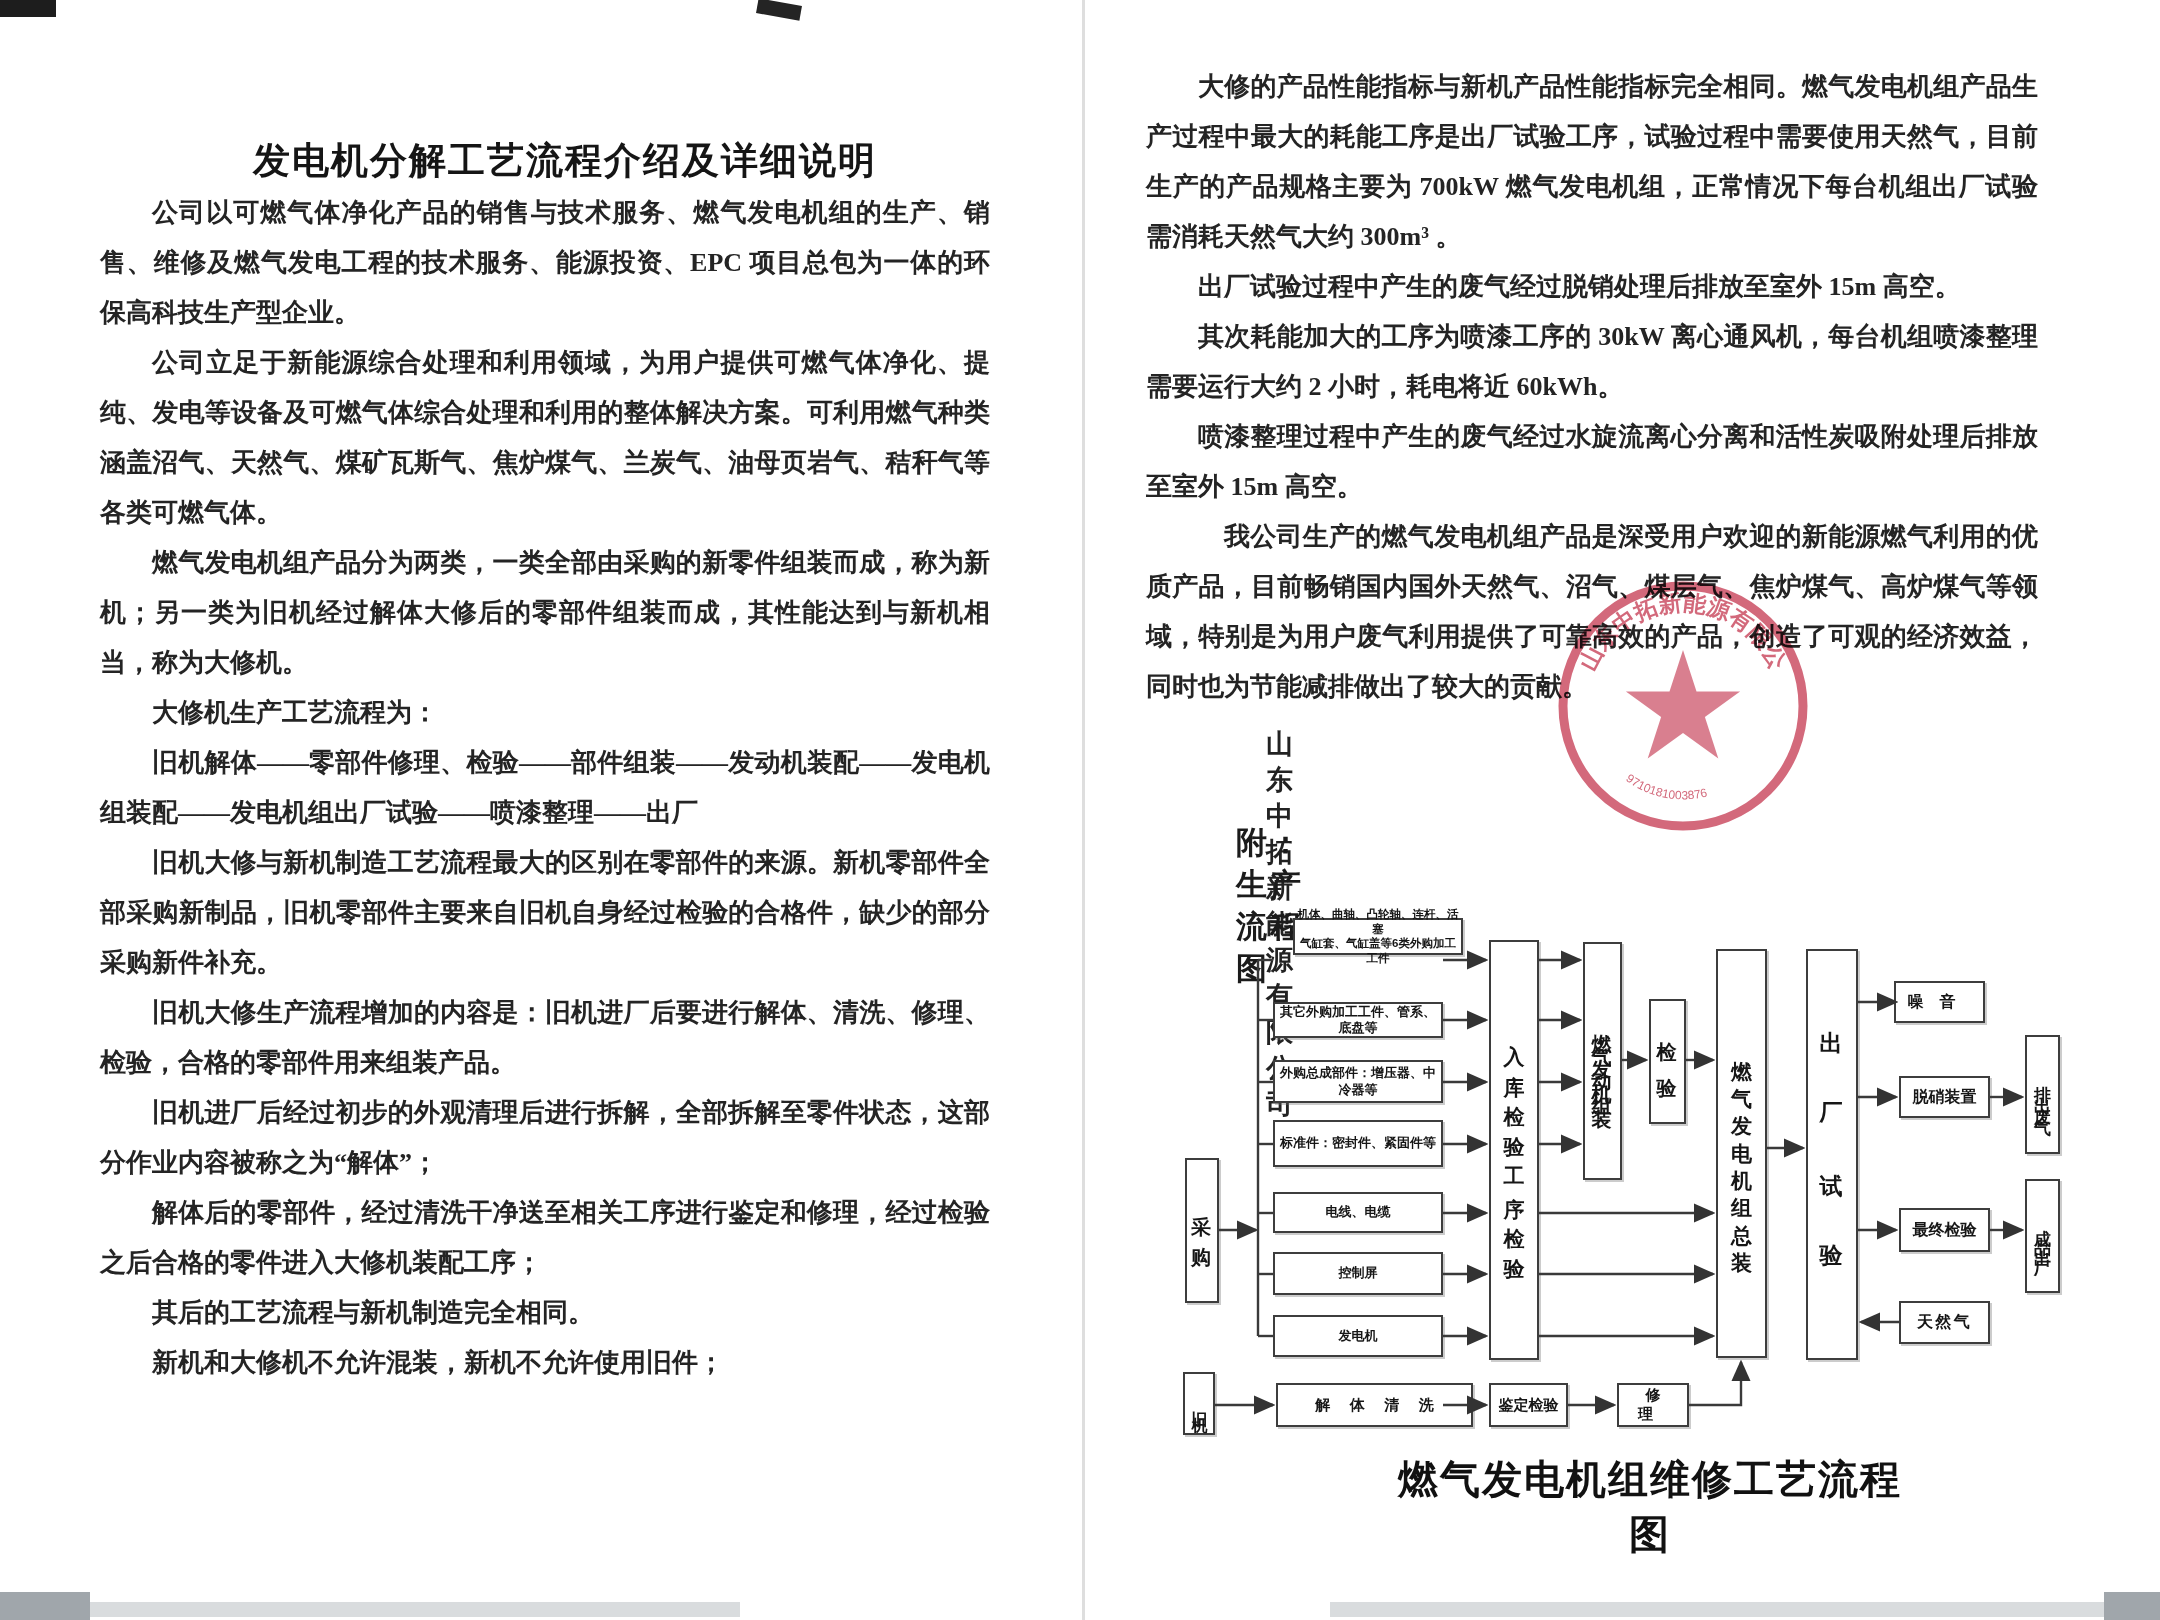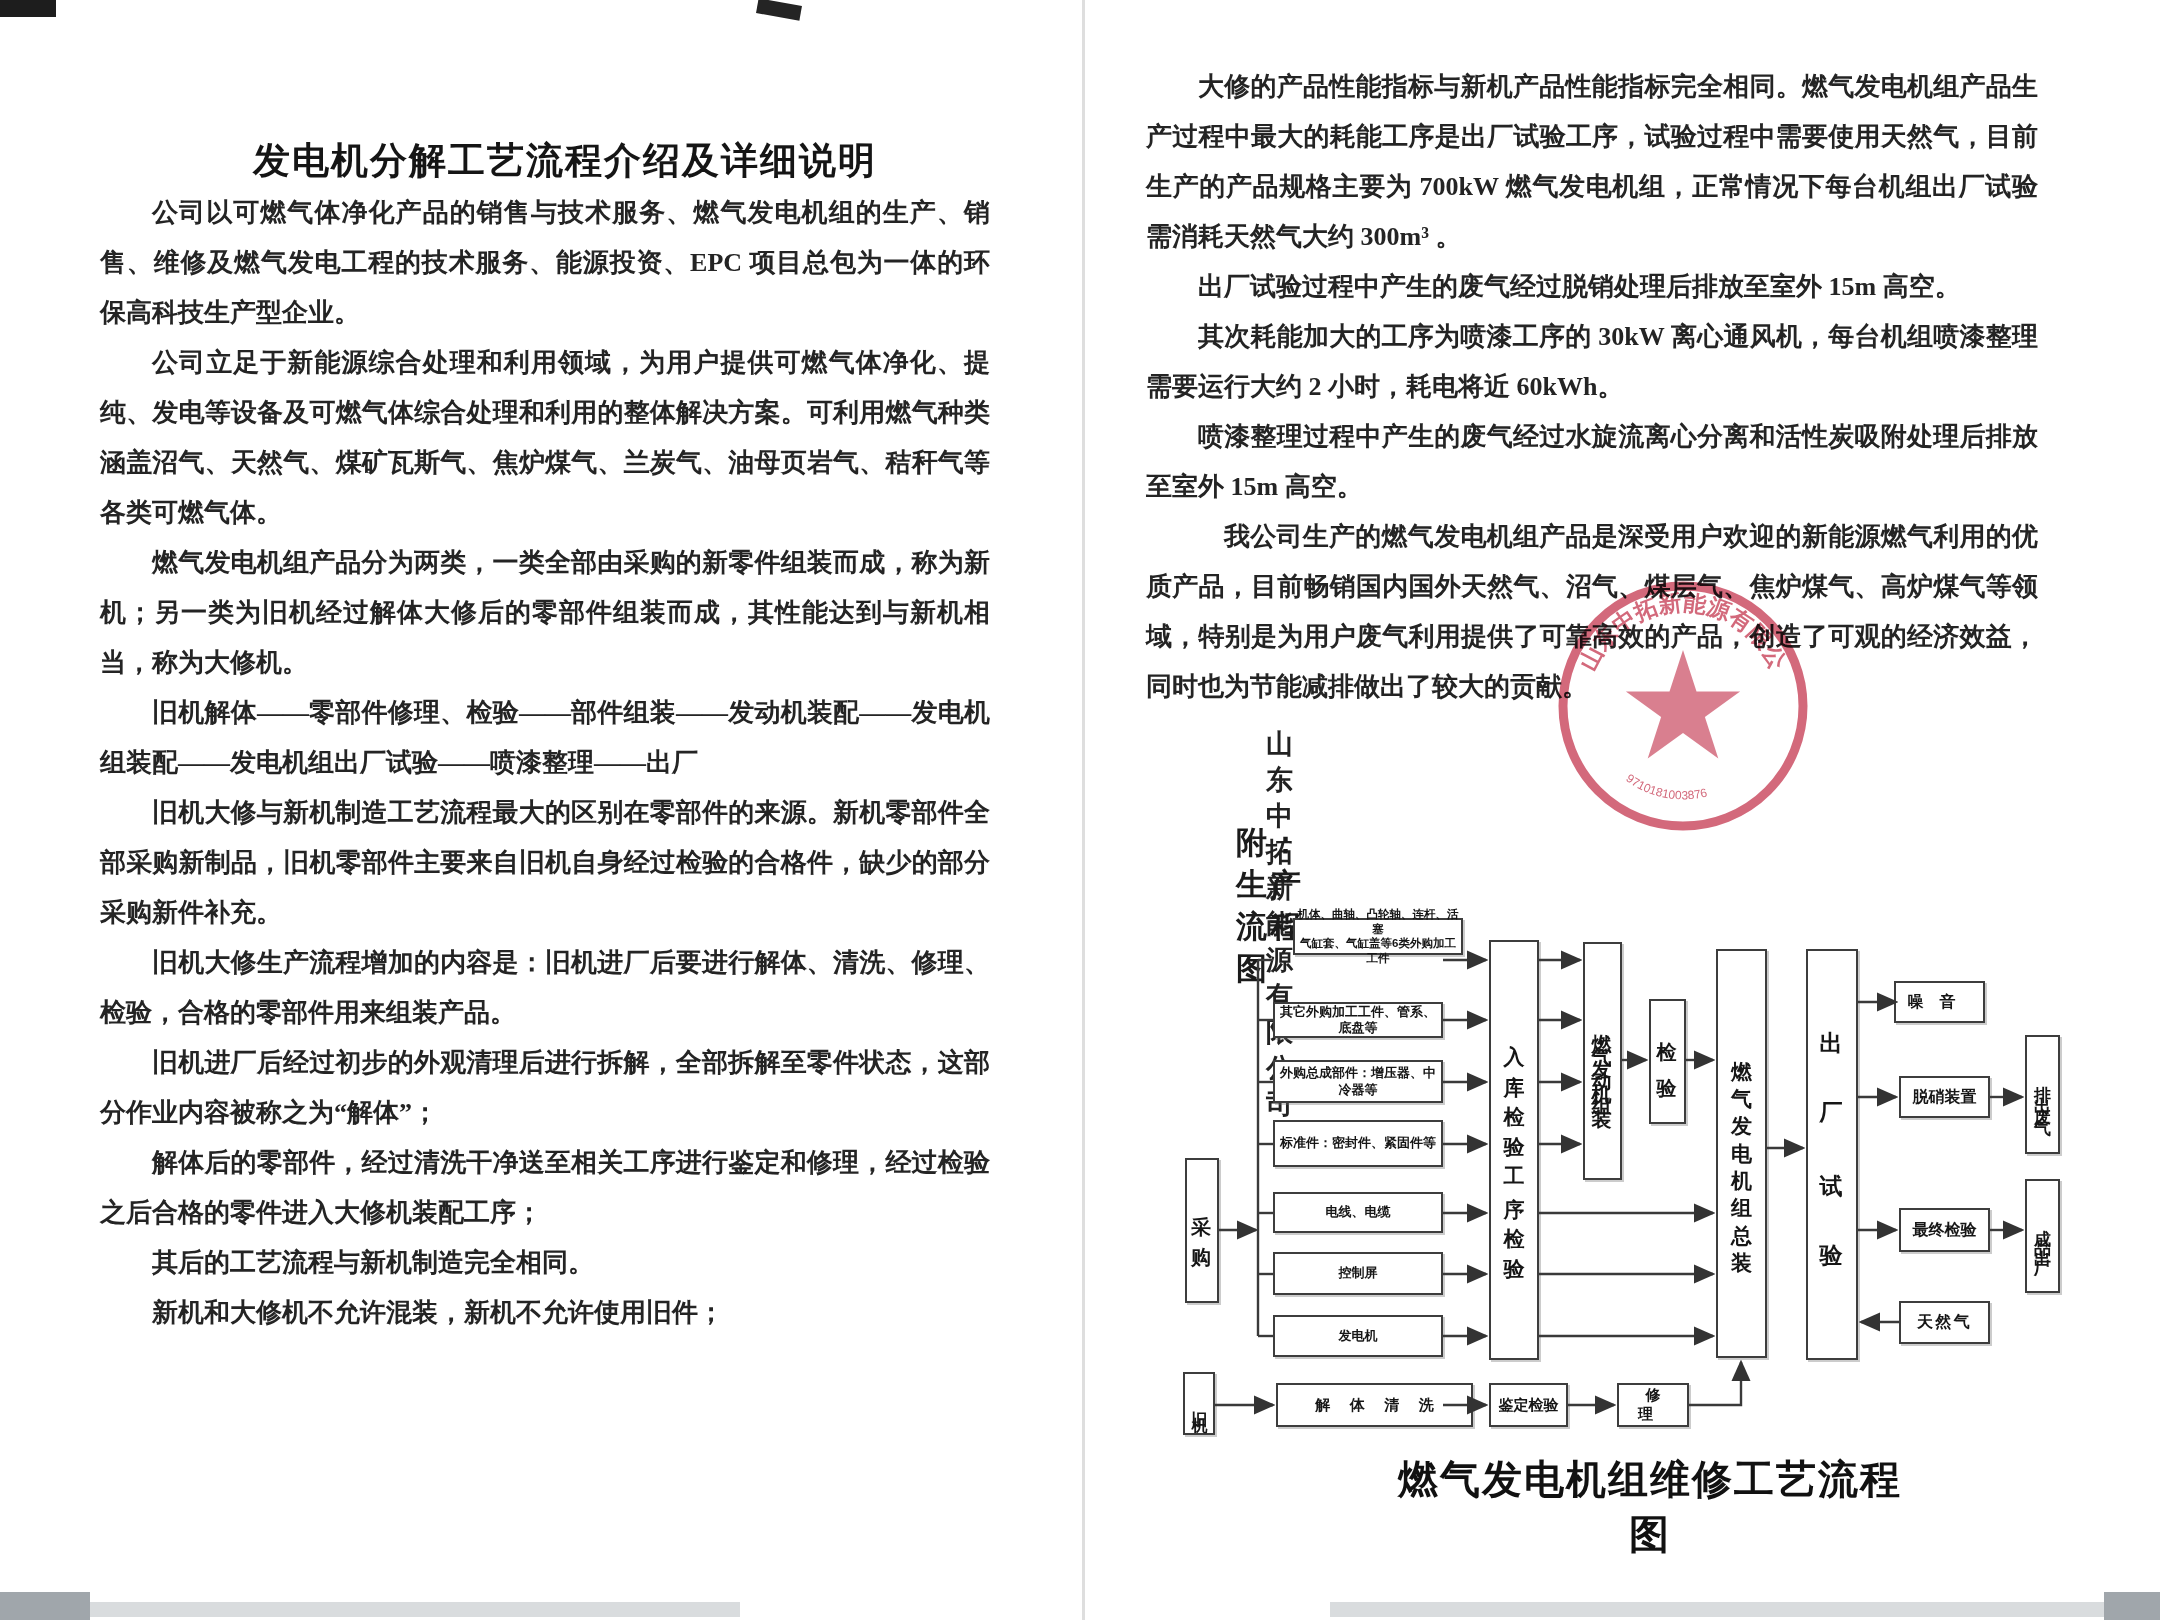--- a/index.html
+++ b/index.html
@@ -38,20 +38,21 @@
 </style>
 </head>
 <body>
 
 <div class="page">
   <div class="doc-title">发电机分解工艺流程介绍及详细说明</div>
   <div class="textcol left-col">
     <p>公司以可燃气体净化产品的销售与技术服务、燃气发电机组的生产、销售、维修及燃气发电工程的技术服务、能源投资、EPC 项目总包为一体的环保高科技生产型企业。</p>
     <p>公司立足于新能源综合处理和利用领域，为用户提供可燃气体净化、提纯、发电等设备及可燃气体综合处理和利用的整体解决方案。可利用燃气种类涵盖沼气、天然气、煤矿瓦斯气、焦炉煤气、兰炭气、油母页岩气、秸秆气等各类可燃气体。</p>
     <p>燃气发电机组产品分为两类，一类全部由采购的新零件组装而成，称为新机；另一类为旧机经过解体大修后的零部件组装而成，其性能达到与新机相当，称为大修机。</p>
+    <p>大修机生产工艺流程为：</p>
     <p>旧机解体——零部件修理、检验——部件组装——发动机装配——发电机组装配——发电机组出厂试验——喷漆整理——出厂</p>
     <p>旧机大修与新机制造工艺流程最大的区别在零部件的来源。新机零部件全部采购新制品，旧机零部件主要来自旧机自身经过检验的合格件，缺少的部分采购新件补充。</p>
     <p>旧机大修生产流程增加的内容是：旧机进厂后要进行解体、清洗、修理、检验，合格的零部件用来组装产品。</p>
     <p>旧机进厂后经过初步的外观清理后进行拆解，全部拆解至零件状态，这部分作业内容被称之为“解体”；</p>
     <p>解体后的零部件，经过清洗干净送至相关工序进行鉴定和修理，经过检验之后合格的零件进入大修机装配工序；</p>
     <p>其后的工艺流程与新机制造完全相同。</p>
     <p>新机和大修机不允许混装，新机不允许使用旧件；</p>
   </div>
 </div>
 

